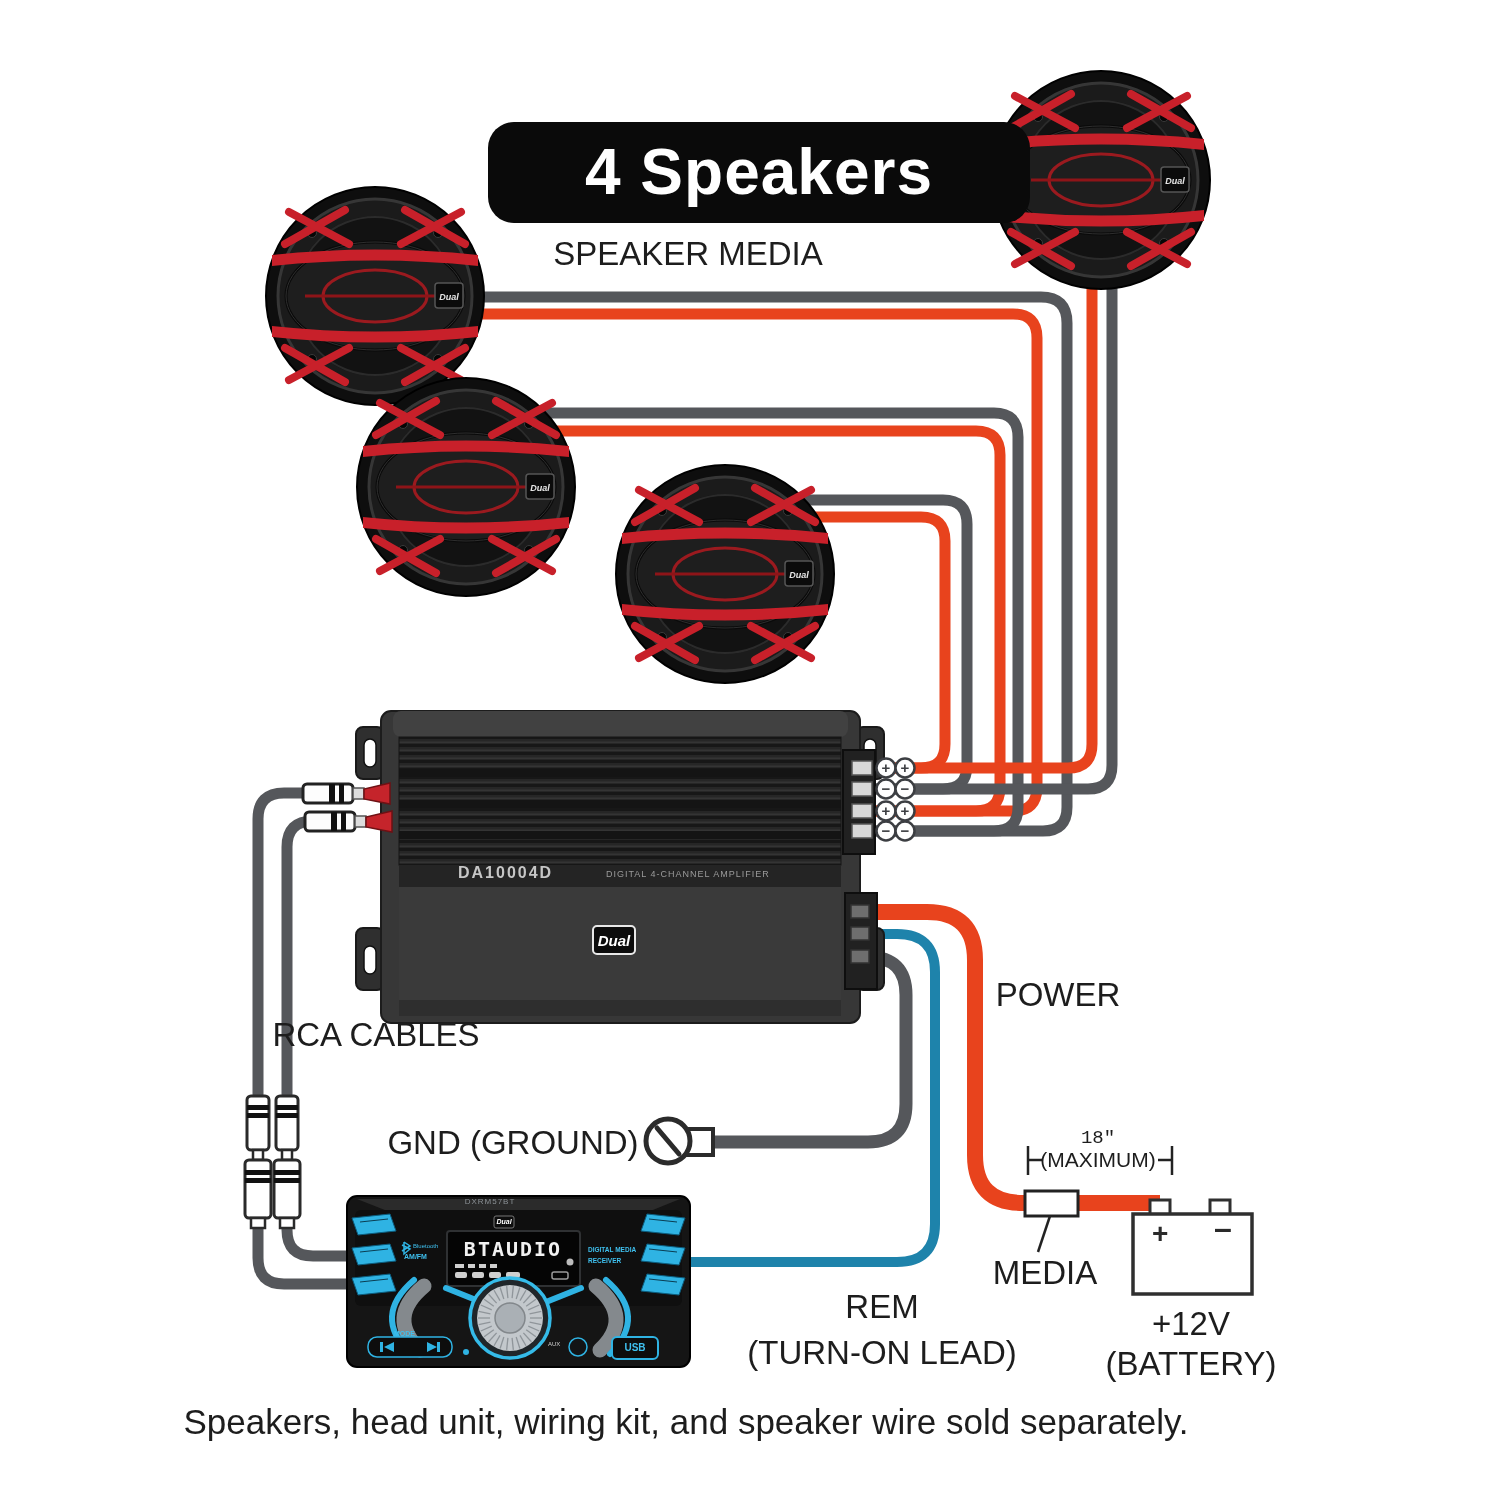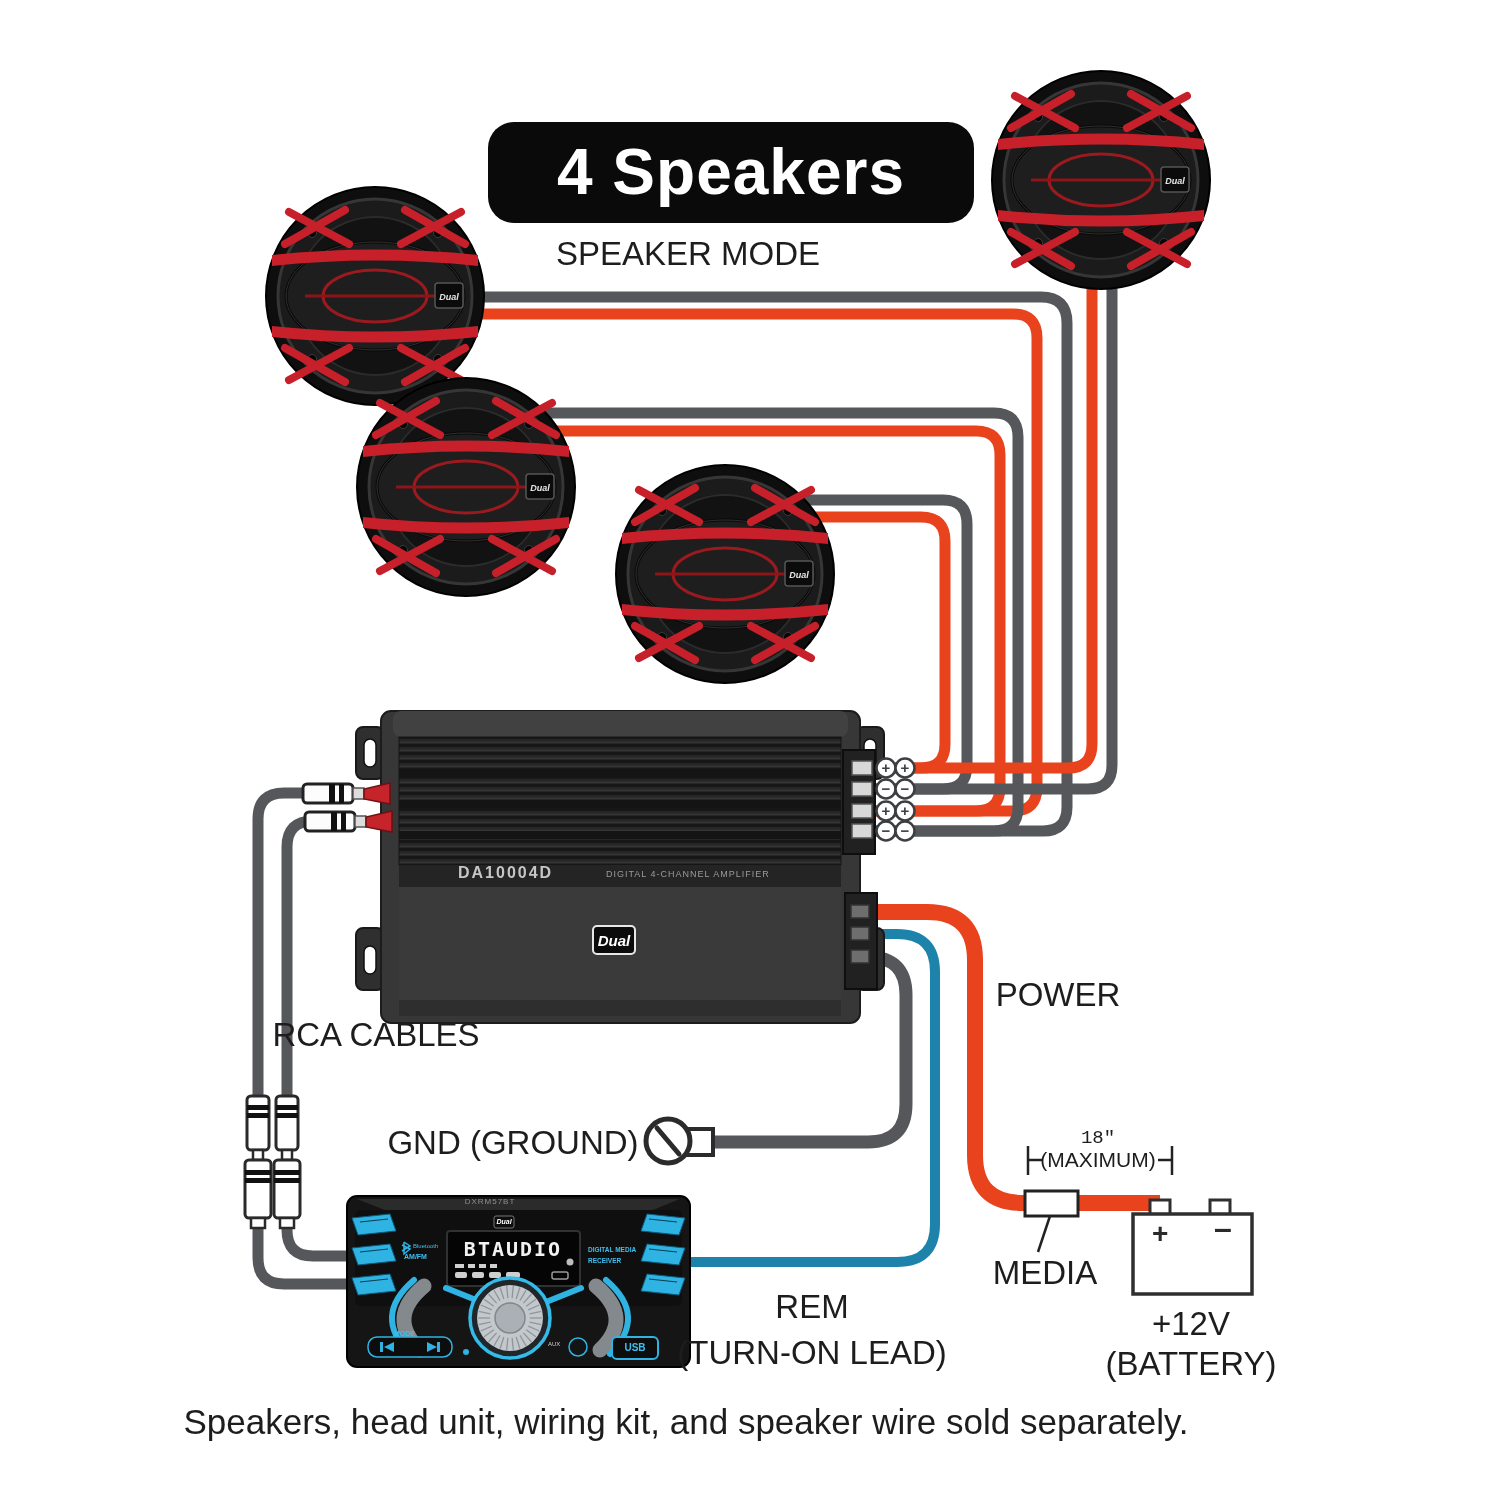--- a/index.html
+++ b/index.html
@@ -1,21 +1,21 @@
 <!DOCTYPE html>
 <html><head>
 <meta charset="utf-8">
 <style>
   html,body{margin:0;padding:0;background:#ffffff;}
   #stage{position:relative;width:1500px;height:1500px;background:#fff;overflow:hidden;
          font-family:"Liberation Sans",sans-serif;}
   #art{position:absolute;left:0;top:0;}
   .lbl{position:absolute;color:#1d1d1d;white-space:nowrap;}
   .center{transform:translateX(-50%);text-align:center;}
-  #title-box{position:absolute;left:488px;top:122px;width:486px;height:101px;
+  #title-box{position:absolute;left:488px;top:122px;width:542px;height:101px;
              background:#0a0a0a;border-radius:26px;color:#fff;font-size:64px;font-weight:bold;
              text-align:center;line-height:101px;letter-spacing:1px;}
   .big{font-size:33px;}
   .amp-model{position:absolute;left:458px;top:864px;color:#c6c6c6;font-size:16px;font-weight:bold;
              letter-spacing:2px;}
   .amp-desc{position:absolute;left:606px;top:869px;color:#9b9b9b;font-size:9px;letter-spacing:1px;}
   .amp-badge{position:absolute;left:592px;top:925px;width:44px;height:30px;background:#0c0c0c;
              border:2px solid #e8e8e8;border-radius:5px;color:#fff;font-size:15px;font-weight:bold;
              font-style:italic;text-align:center;line-height:27px;box-sizing:border-box;}
   .hu-model{position:absolute;left:490px;top:1197px;transform:translateX(-50%);color:#8b9196;
@@ -297,25 +297,25 @@
 
     <rect x="494" y="1216" width="20" height="12" rx="2" fill="#0d0d0d" stroke="#777" stroke-width="1"></rect>
 
     <g stroke="#2fb3e3" stroke-width="1.5" fill="none">
       <path d="M404 1242 V1254 L410 1249 L402 1245 M404 1242 L410 1246 L402 1251"></path>
     </g>
   </g>
 </svg>
 
 <div id="title-box">4 Speakers</div>
-<div class="lbl center big" style="left:688px;top:235px;">SPEAKER MODE</div>
+<div class="lbl center big" style="left:688px;top:235px;">SPEAKER MEDIA</div>
 <div class="lbl center big" style="left:376px;top:1016px;">RCA CABLES</div>
 <div class="lbl center big" style="left:513px;top:1124px;text-align:right;">GND (GROUND)</div>
 <div class="lbl center big" style="left:1058px;top:976px;">POWER</div>
-<div class="lbl center big" style="left:812px;top:1284px;line-height:46px;">
+<div class="lbl center big" style="left:882px;top:1284px;line-height:46px;">
   <div>REM</div>
   <div>(TURN-ON LEAD)</div>
 </div>
 <div class="lbl center big" style="left:1045px;top:1254px;">MEDIA</div>
 <div class="lbl center dim" style="left:1098px;top:1128px;">
   <div style="font-size:19px;font-family:Liberation Mono, monospace;">18″</div>
   <div style="font-size:21px;">(MAXIMUM)</div>
 </div>
 <div class="lbl center big" style="left:1191px;top:1304px;line-height:40px;">
   <div>+12V</div>

